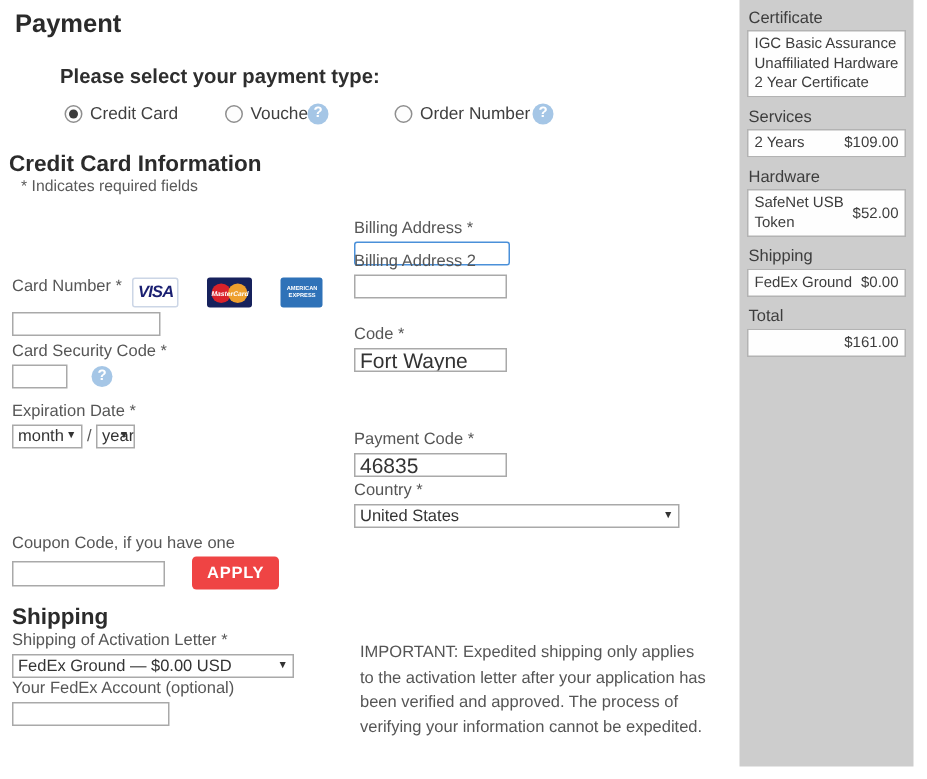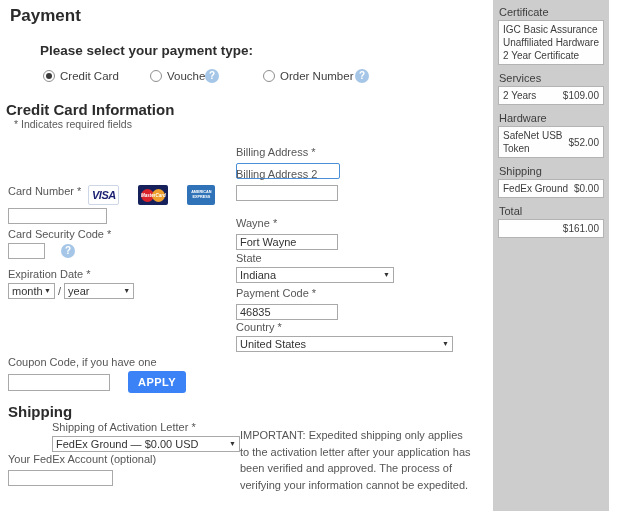--- a/index.html
+++ b/index.html
@@ -10,21 +10,21 @@
   .abs { position:absolute; }
 
   h1.page-title { font-size:17px; font-weight:bold; color:#2b2b2b; }
   .prompt { font-size:13.5px; font-weight:bold; color:#2e2e2e; }
   .section-heading { font-size:15px; font-weight:bold; color:#2b2b2b; }
   .required-note { font-size:10.5px; color:#5a5a5a; }
 
   .field-label { display:block; font-size:11px; color:#565656; margin-bottom:3px; }
   input.txt {
     border:1px solid #a9a9a9; background:#fff; height:16px; width:99px;
-    font-family:inherit; font-size:11px; color:#333; padding:0 3px; border-radius:0;
+    font-family:inherit; font-size:14px; color:#333; padding:0 3px; border-radius:0;
   }
   input.txt.focused { border:1px solid #4a90d9; border-radius:2px; }
 
   .select {
     position:relative; border:1px solid #a9a9a9; background:#fff; height:16px;
     font-size:11px; color:#333; padding:1px 14px 0 3px; white-space:nowrap; overflow:hidden;
     cursor:default;
   }
   .select::after {
     content:"▼"; position:absolute; right:3px; top:3px; font-size:7px; color:#333;
@@ -54,21 +54,21 @@
     color:#1a1f71; font-weight:bold; font-style:italic; font-size:11px; letter-spacing:-0.5px; }
   .cc-mc { width:30px; background:#16215c; position:relative; }
   .cc-mc .c1,.cc-mc .c2 { position:absolute; top:3.5px; width:13px; height:13px; border-radius:50%; }
   .cc-mc .c1 { left:3px; background:#d9222a; }
   .cc-mc .c2 { right:3px; background:#ee9f2d; }
   .cc-mc .mc-txt { position:relative; z-index:2; color:#fff; font-size:4.5px; font-weight:bold; font-style:italic; }
   .cc-amex { width:28px; background:#2f72b8; color:#fff; font-size:3.8px; font-weight:bold;
     text-align:center; line-height:1.2; }
 
   .apply-btn {
-    background:#3b82f6; color:#fff; border:none; border-radius:3px;
+    background:#ef4444; color:#fff; border:none; border-radius:3px;
     font-family:inherit; font-size:11px; font-weight:bold; letter-spacing:0.5px;
     height:22px; padding:0 10px; cursor:pointer;
   }
 
   .row { display:flex; align-items:center; }
 
   .important-note { font-size:11px; color:#555; line-height:1.5; width:232px; }
 
   
   .sidebar {
@@ -133,43 +133,39 @@
       <input class="txt" type="text" style="width: 37px;" value="">
       <div class="help" style="margin-left:16px;">?</div>
     </div>
   </div>
 
   <div class="abs" style="left:8px; top:268px;">
     <label class="field-label">Expiration Date *</label>
     <div class="row">
       <div class="select" style="width:47px;">month</div>
       <span style="font-size:11px; color:#555; margin:0 3px;">/</span>
-      <div class="select" style="width:70px;">year</div>
+      <div class="select" style="width:26px;">year</div>
     </div>
   </div>
 
   <div class="abs" style="left:236px; top:146px;">
     <label class="field-label">Billing Address *</label>
     <input class="txt focused" type="text" style="width: 104px;" value="">
   </div>
 
   <div class="abs" style="left:236px; top:168px;">
     <label class="field-label">Billing Address 2</label>
     <input class="txt" type="text" style="width: 102px;" value="">
   </div>
 
   <div class="abs" style="left:236px; top:217px;">
-    <label class="field-label">Wayne *</label>
+    <label class="field-label">Code *</label>
     <input class="txt" type="text" style="width: 102px;" value="Fort Wayne">
   </div>
 
-  <div class="abs" style="left:236px; top:252px;">
-    <label class="field-label">State</label>
-    <div class="select" style="width:158px;">Indiana</div>
-  </div>
 
   <div class="abs" style="left:236px; top:287px;">
     <label class="field-label">Payment Code *</label>
     <input class="txt" type="text" style="width: 102px;" value="46835">
   </div>
 
   <div class="abs" style="left:236px; top:321px;">
     <label class="field-label">Country *</label>
     <div class="select" style="width:217px;">United States</div>
   </div>
@@ -177,21 +173,21 @@
   <div class="abs" style="left:8px; top:356px;">
     <label class="field-label">Coupon Code, if you have one</label>
     <div class="row">
       <input class="txt" type="text" style="width: 102px; height: 17px;" value="">
       <button class="apply-btn" style="margin-left:18px;">APPLY</button>
     </div>
   </div>
 
   <div class="section-heading abs" style="left:8px; top:403px;">Shipping</div>
 
-  <div class="abs" style="left:8px; top:421px;margin-left:44px;">
+  <div class="abs" style="left:8px; top:421px;">
     <label class="field-label">Shipping of Activation Letter *</label>
     <div class="select" style="width:188px;">FedEx Ground — $0.00 USD</div>
   </div>
 
   <div class="abs" style="left:8px; top:453px;">
     <label class="field-label">Your FedEx Account (optional)</label>
     <input class="txt" type="text" style="width: 105px;" value="">
   </div>
 
   <div class="important-note abs" style="left:240px; top:427px;">IMPORTANT: Expedited shipping only applies to the activation letter after your application has been verified and approved. The process of verifying your information cannot be expedited.</div>

